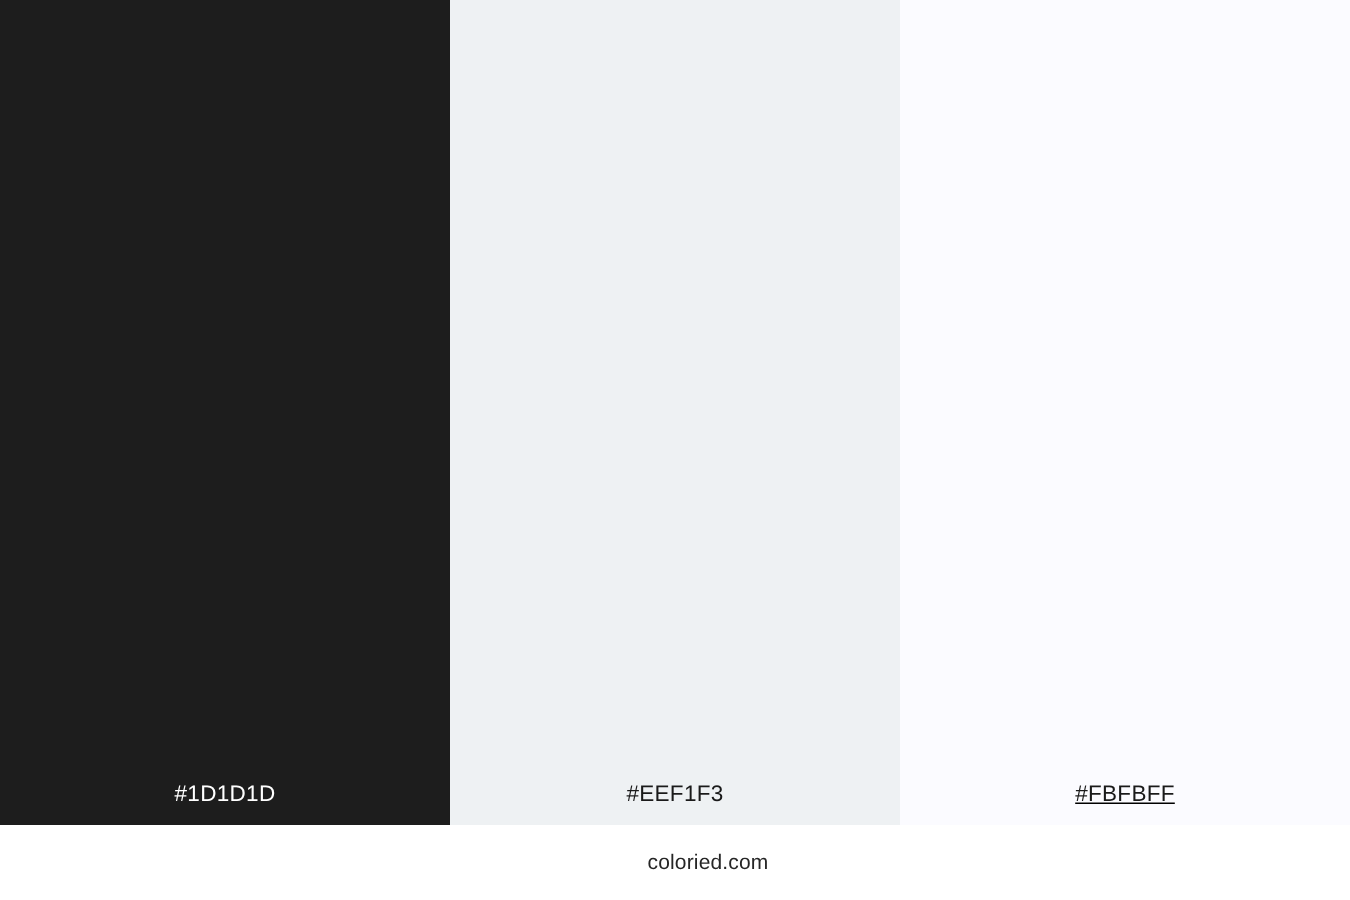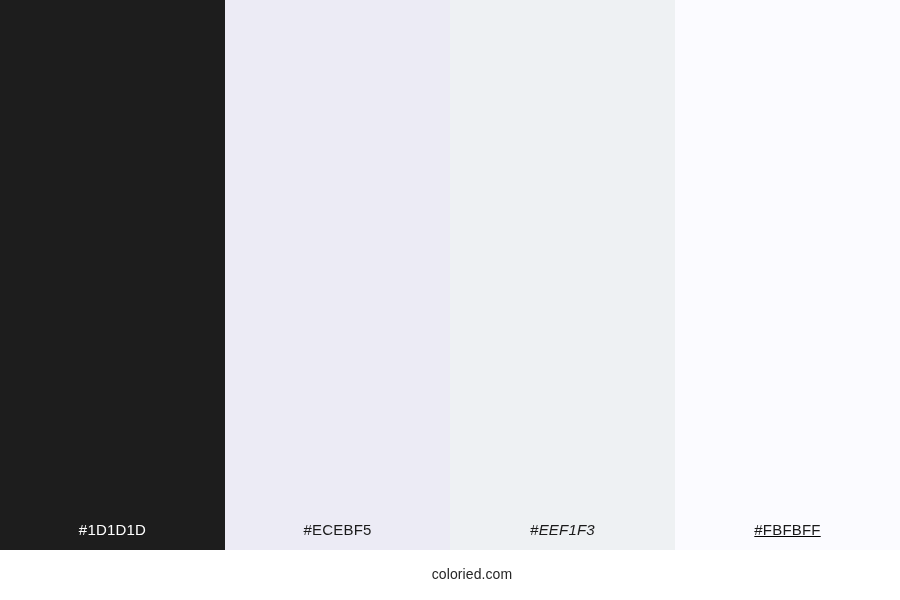--- a/index.html
+++ b/index.html
@@ -77,25 +77,22 @@
 
 <div class="palette-page">
 
   <div class="swatch-strip">
 
     <div class="swatch dark" style="background:#1D1D1D;">
       <span class="swatch-label">#1D1D1D</span>
     </div>
 
 
-    <div class="swatch light" style="background:#ECEBF5;">
-      <span class="swatch-label">#ECEBF5</span>
-    </div>
 
-    <div class="swatch light" style="background:#EEF1F3;font-style:italic;">
+    <div class="swatch light" style="background:#EEF1F3;">
       <span class="swatch-label">#EEF1F3</span>
     </div>
 
     <div class="swatch light" style="background:#FBFBFF;text-decoration:underline;">
       <span class="swatch-label">#FBFBFF</span>
     </div>
 
   </div>
 
   <div class="footer-bar">

